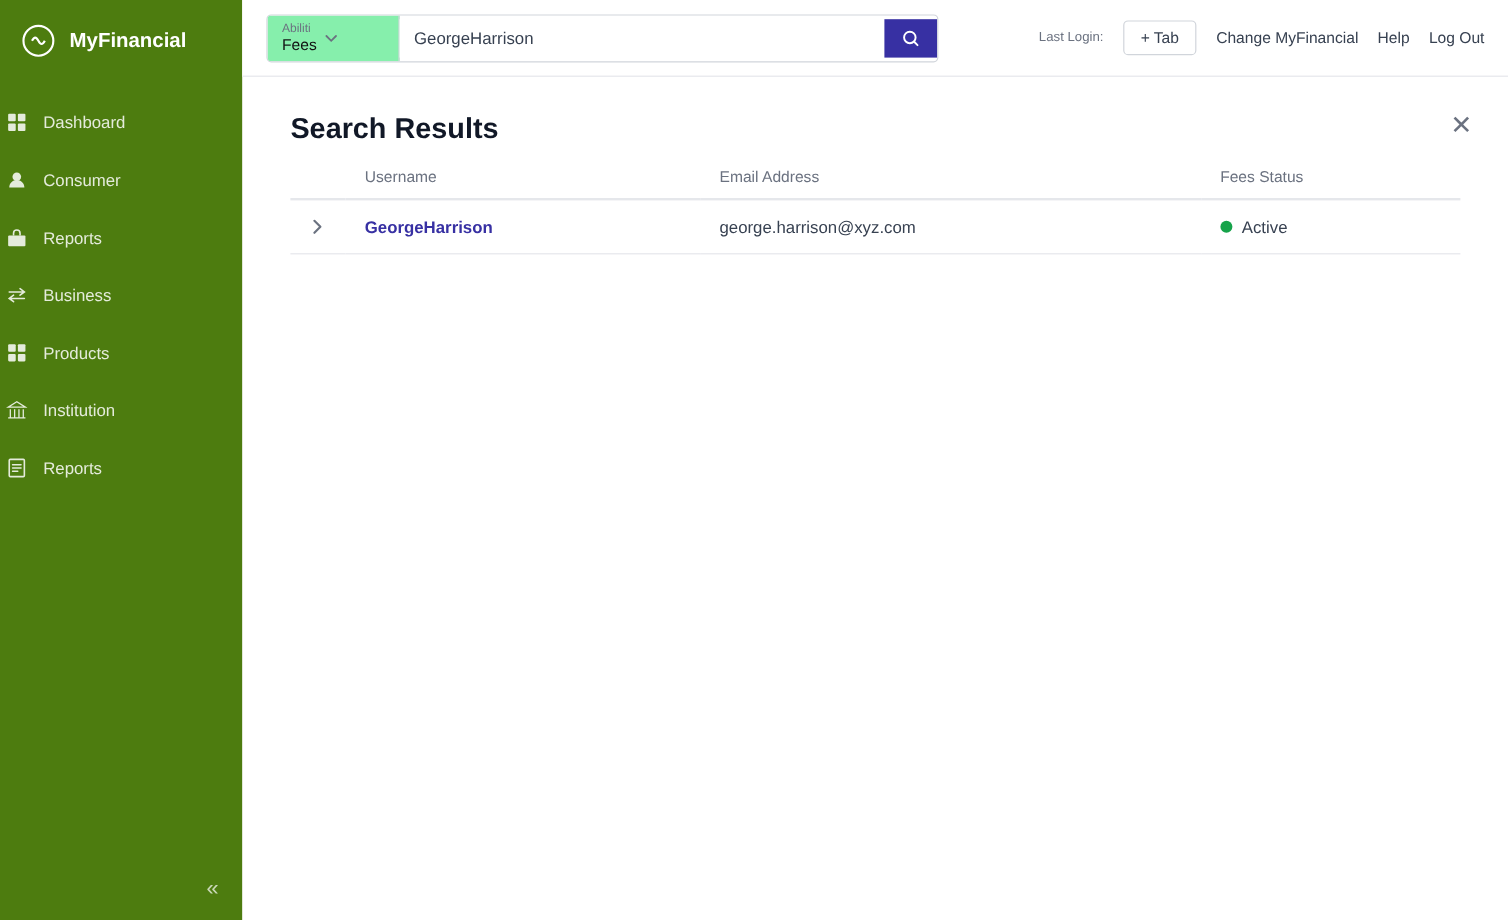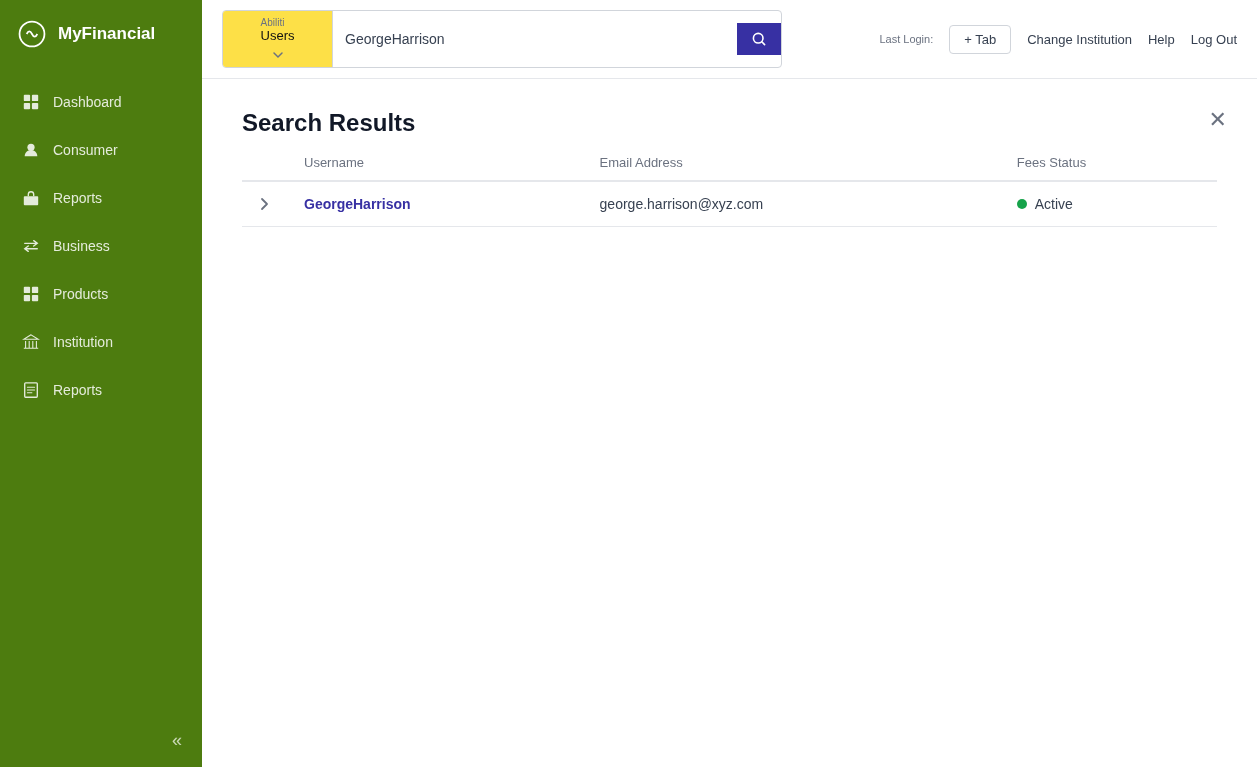--- a/index.html
+++ b/index.html
@@ -33,21 +33,21 @@
     .sidebar-nav {
       display: flex;
       flex-direction: column;
       flex: 1;
       padding-top: 10px;
     }
     .nav-item {
       display: flex;
       align-items: center;
       gap: 12px;
-      padding: 14px 21px;
+      padding: 14px 4px;
       color: rgba(255,255,255,0.85);
       font-size: 14px;
       cursor: pointer;
       transition: background 0.15s;
     }
     .nav-icon {
       width: 20px;
       height: 20px;
       display: flex;
       align-items: center;
@@ -87,26 +87,25 @@
       border: 1px solid #d1d5db;
       border-radius: 4px;
       overflow: hidden;
       flex: 1;
       max-width: 560px;
     }
     .search-category {
       display: flex;
       align-items: center;
       padding: 6px 12px;
-      background: #fde047;
+      background: #86efac;
       border-right: 1px solid #d1d5db;
       cursor: pointer;
       gap: 6px;
       min-width: 110px;
-      flex-direction: column;
     }
     .search-category-label {
       display: flex;
       flex-direction: column;
     }
     .search-category-label .label-small {
       font-size: 10px;
       color: #6b7280;
     }
     .search-category-label .label-main {
@@ -350,41 +349,41 @@
   </div>
 </nav>
 
 <div class="main-area">
 
   <header class="topbar">
     <div class="search-container">
       <div class="search-category">
         <div class="search-category-label">
           <span class="label-small">Abiliti</span>
-          <span class="label-main">Users</span>
+          <span class="label-main">Fees</span>
         </div>
         <svg class="chevron-down" viewBox="0 0 12 12" fill="none">
           <path d="M2 4l4 4 4-4" stroke="#6b7280" stroke-width="1.5" stroke-linecap="round"></path>
         </svg>
       </div>
       <input class="search-input" type="text" value="GeorgeHarrison" style="">
       <button class="search-btn">
         <svg width="16" height="16" viewBox="0 0 20 20" fill="none">
           <circle cx="9" cy="9" r="6" stroke="white" stroke-width="2"></circle>
           <path d="M13.5 13.5l3.5 3.5" stroke="white" stroke-width="2" stroke-linecap="round"></path>
         </svg>
       </button>
     </div>
 
     <div class="topbar-actions">
       <span class="last-login-text">Last Login:</span>
       <button class="add-tab-btn">
         <span>+ Tab</span>
       </button>
-      <a class="topbar-link">Change Institution</a>
+      <a class="topbar-link">Change MyFinancial</a>
       <a class="topbar-link">Help</a>
       <a class="topbar-link">Log Out</a>
     </div>
   </header>
 
   <main class="content">
     <h1 class="page-title">Search Results</h1>
 
     <button class="close-btn">
       <span>✕</span>

